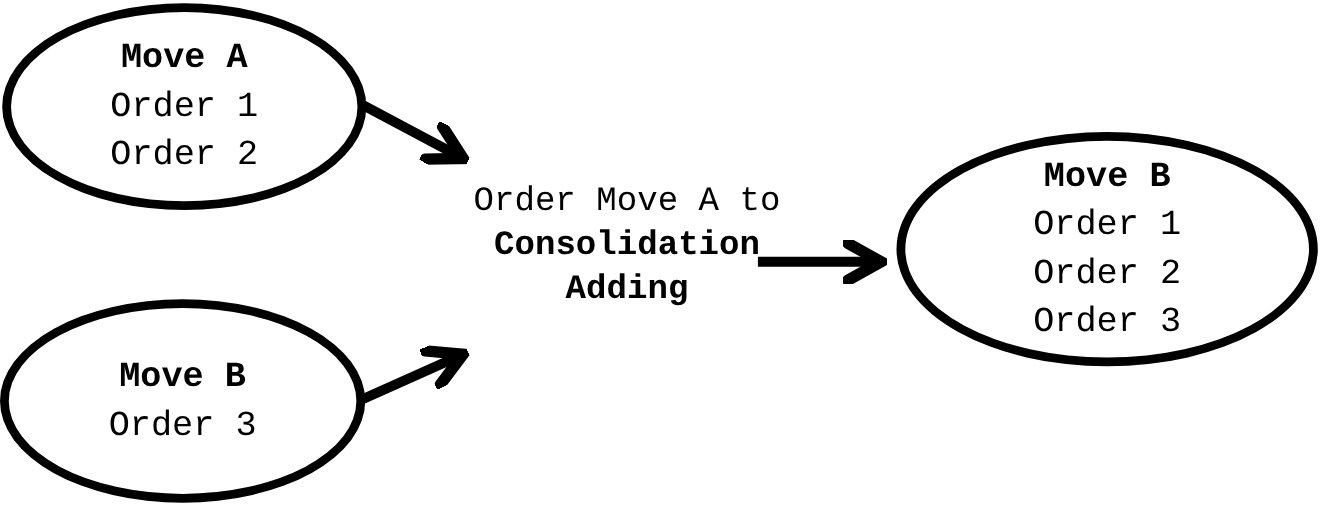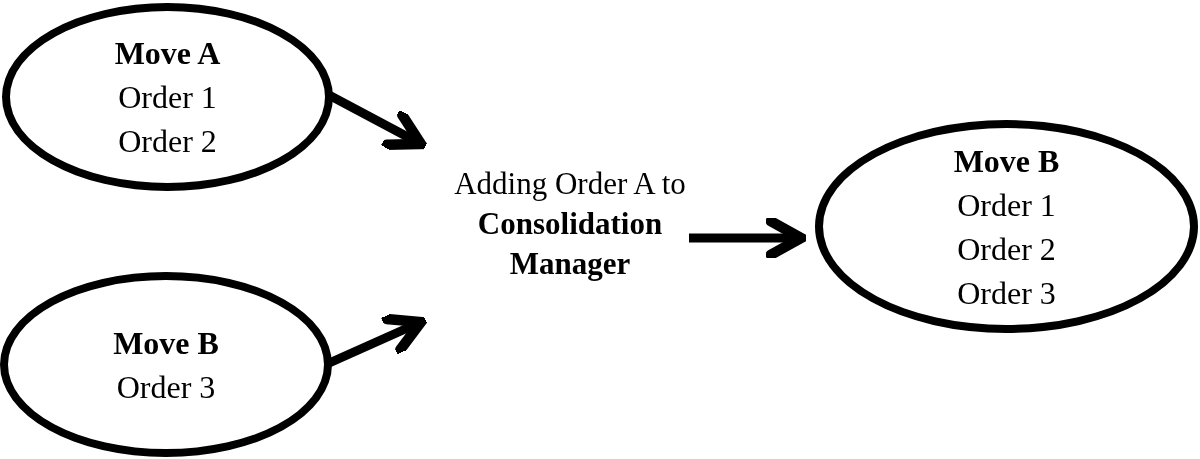--- a/index.html
+++ b/index.html
@@ -6,21 +6,21 @@
     margin: 0;
     padding: 0;
     background: #ffffff;
   }
   .canvas {
     position: relative;
     width: 1200px;
     height: 459px;
     background: #ffffff;
     overflow: hidden;
-    font-family: Liberation Serif, serif;
+    font-family: Liberation Mono, monospace;
     color: #000000;
     border-radius: 10px;
   }
   .arrows {
     position: absolute;
     left: 0;
     top: 0;
     width: 1200px;
     height: 459px;
   }
@@ -106,18 +106,18 @@
   </div>
 
   <div class="ellipse ellipse-move-b-result">
     <div class="node-line node-title">Move B</div>
     <div class="node-line">Order 1</div>
     <div class="node-line">Order 2</div>
     <div class="node-line">Order 3</div>
   </div>
 
   <div class="process-label">
-    <div class="process-line">Adding Order A to</div>
+    <div class="process-line">Order Move A to</div>
     <div class="process-line bold">Consolidation</div>
-    <div class="process-line bold">Manager</div>
+    <div class="process-line bold">Adding</div>
   </div>
 
 </div>
 
 </body></html>

